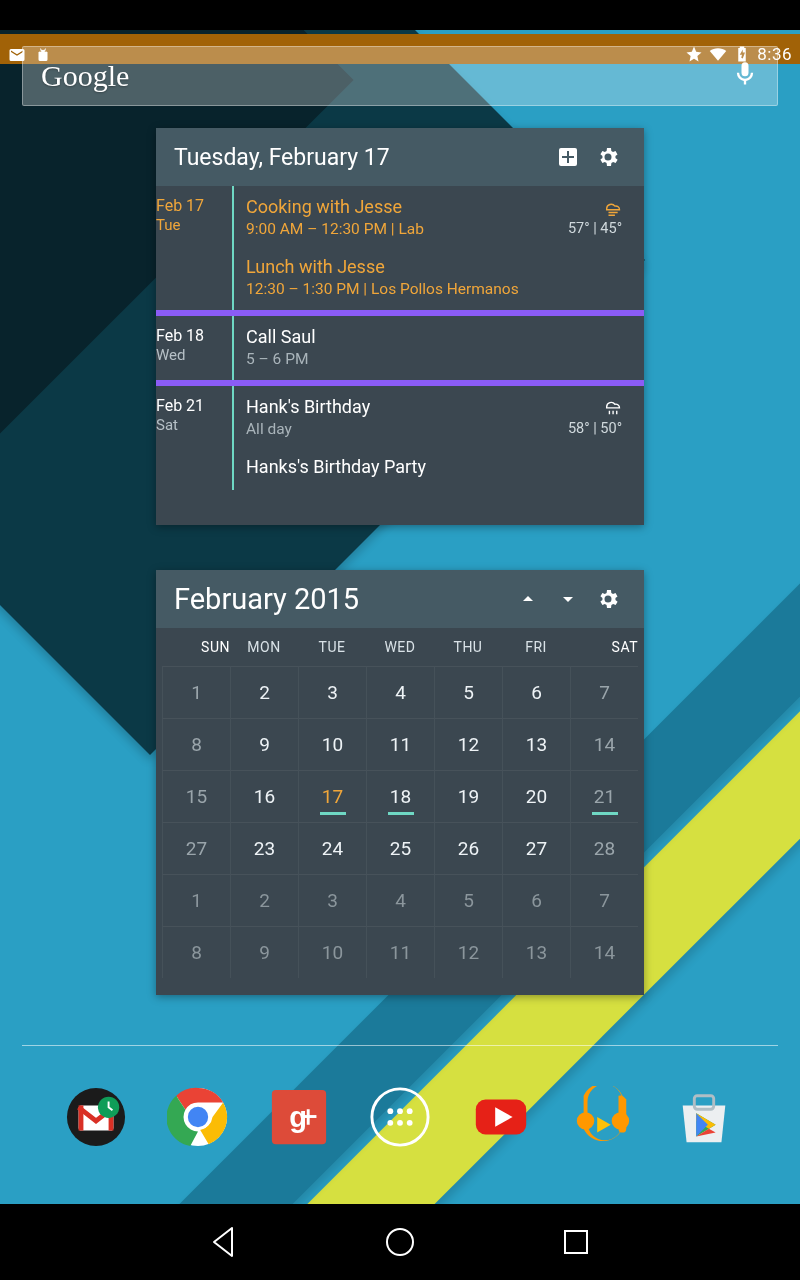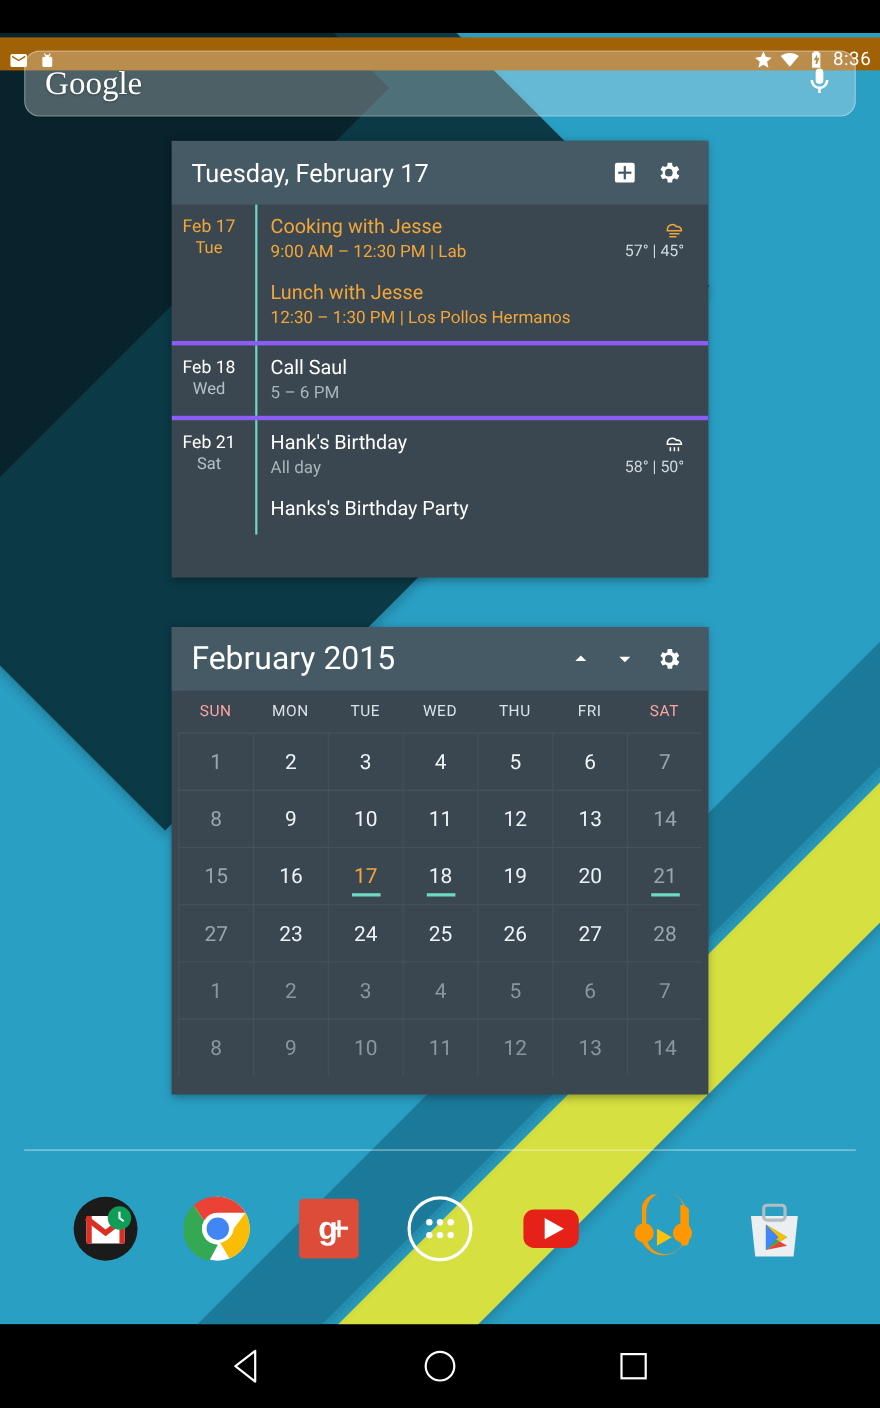--- a/index.html
+++ b/index.html
@@ -16,37 +16,37 @@
   .wp-tri2 { position: absolute; left: -250px; top: -200px; width: 500px; height: 500px; background: #08232c; transform: rotate(45deg); }
 
   
   .statusbar { position: absolute; top: 0; left: 0; right: 0; height: 30px; background: #a16207; color: #fff; display: flex; align-items: flex-end; padding: 0 8px; font-size: 15px; margin-top: 34px; }
   .statusbar .left { display: flex; gap: 8px; align-items: center; }
   .statusbar .right { margin-left: auto; display: flex; gap: 6px; align-items: center; }
   .sb-ico { width: 18px; height: 18px; fill: #fff; }
   .sb-time { font-size: 17px; letter-spacing: .5px; }
 
   
-  .searchbar { position: absolute; top: 46px; left: 22px; right: 22px; height: 60px; background: rgba(255,255,255,0.28); border: 1px solid rgba(255,255,255,0.35); border-radius: 14px; display: flex; align-items: center; padding: 0 18px; }
+  .searchbar { position: absolute; top: 46px; left: 22px; right: 22px; height: 60px; background: rgba(255,255,255,0.28); border: 1px solid rgba(255,255,255,0.35); border-radius: 2px; display: flex; align-items: center; padding: 0 18px; }
   .google-logo { color: #fff; font-size: 30px; font-family: Georgia, 'Times New Roman', serif; text-shadow: 0 1px 2px rgba(0,0,0,0.3); }
   .mic { margin-left: auto; }
   .mic svg { width: 28px; height: 28px; fill: #fff; }
 
   
   .widget { position: absolute; background: #3b4750; color: #fff; box-shadow: 0 2px 8px rgba(0,0,0,0.35); }
   .agenda { left: 156px; top: 128px; width: 488px; height: 397px; overflow: hidden; }
   .widget-header { height: 58px; background: #455a64; display: flex; align-items: center; padding: 0 16px 0 18px; }
   .widget-header .wh-title { font-size: 23px; font-weight: 400; color: #fff; flex: 1; }
   .hbtn { width: 40px; height: 40px; display: flex; align-items: center; justify-content: center; }
   .hbtn svg { width: 24px; height: 24px; fill: #fff; }
 
   .agenda-body { position: relative; }
-  .day-row { display: flex; border-top: 4px solid #8b5cf6; }
+  .day-row { display: flex; border-top: 6px solid #8b5cf6; }
   .day-row:first-child { border-top: none; }
-  .day-date { width: 76px; padding: 10px 8px 0 0; text-align: center; }
+  .day-date { width: 76px; padding: 10px 8px 0 0; text-align: left; }
   .day-date .dd { font-size: 16px; line-height: 20px; }
   .day-date .dw { font-size: 15px; color: #b6c0c6; line-height: 18px; }
   .day-events { flex: 1; border-left: 2px solid #6fd8c4; padding: 2px 0; }
   .evt { padding: 8px 12px 10px 12px; display: flex; }
   .evt-main { flex: 1; }
   .evt-title { font-size: 18px; font-weight: 400; line-height: 22px; }
   .evt-sub { font-size: 15.5px; margin-top: 2px; }
   .evt-weather { width: 70px; text-align: right; padding-right: 4px; }
   .evt-weather svg { width: 28px; height: 22px; display: block; margin-left: auto; stroke: #fff; fill: none; stroke-width: 1.5; }
   .evt-weather .temps { font-size: 14.5px; color: #cfd8dc; margin-top: 2px; white-space: nowrap; text-align: center; }
@@ -55,21 +55,21 @@
   .today-accent .evt-weather svg { stroke: #f0a63a; }
   .normal .evt-title { color: #fff; }
   .normal .evt-sub { color: #a9b4ba; }
 
   
   .calendar { left: 156px; top: 570px; width: 488px; height: 425px; }
   .calendar .widget-header .wh-title { font-size: 29px; }
   .cal-grid { padding: 0 6px 6px 6px; }
   .dow-row { height: 38px; display: flex; background: #3b4750; }
   .dow-cell { flex: 1; text-align: center; font-size: 14px; color: #d9e2e7; letter-spacing: .5px; line-height: 38px; }
-  .dow-cell.we { color: #fca5a5; }
+  .dow-cell.we { color: #ffffff; text-align: right; }
   .date-row { display: flex; height: 52px; }
   .date-cell { flex: 1; text-align: center; font-size: 19px; line-height: 52px; color: #eef3f6; position: relative; border-top: 1px solid rgba(255,255,255,0.06); border-left: 1px solid rgba(255,255,255,0.05); }
   .date-cell.we { color: #9aa5ab; }
   .date-cell.dim { color: #8b969c; }
   .date-cell.today { color: #f0a63a; }
   .date-cell .underline { position: absolute; bottom: 7px; left: 50%; transform: translateX(-50%); width: 26px; height: 3px; background: #6fd8c4; }
 
   
   .dock-sep { position: absolute; left: 22px; right: 22px; top: 1045px; height: 1px; background: rgba(255,255,255,0.55); }
 

